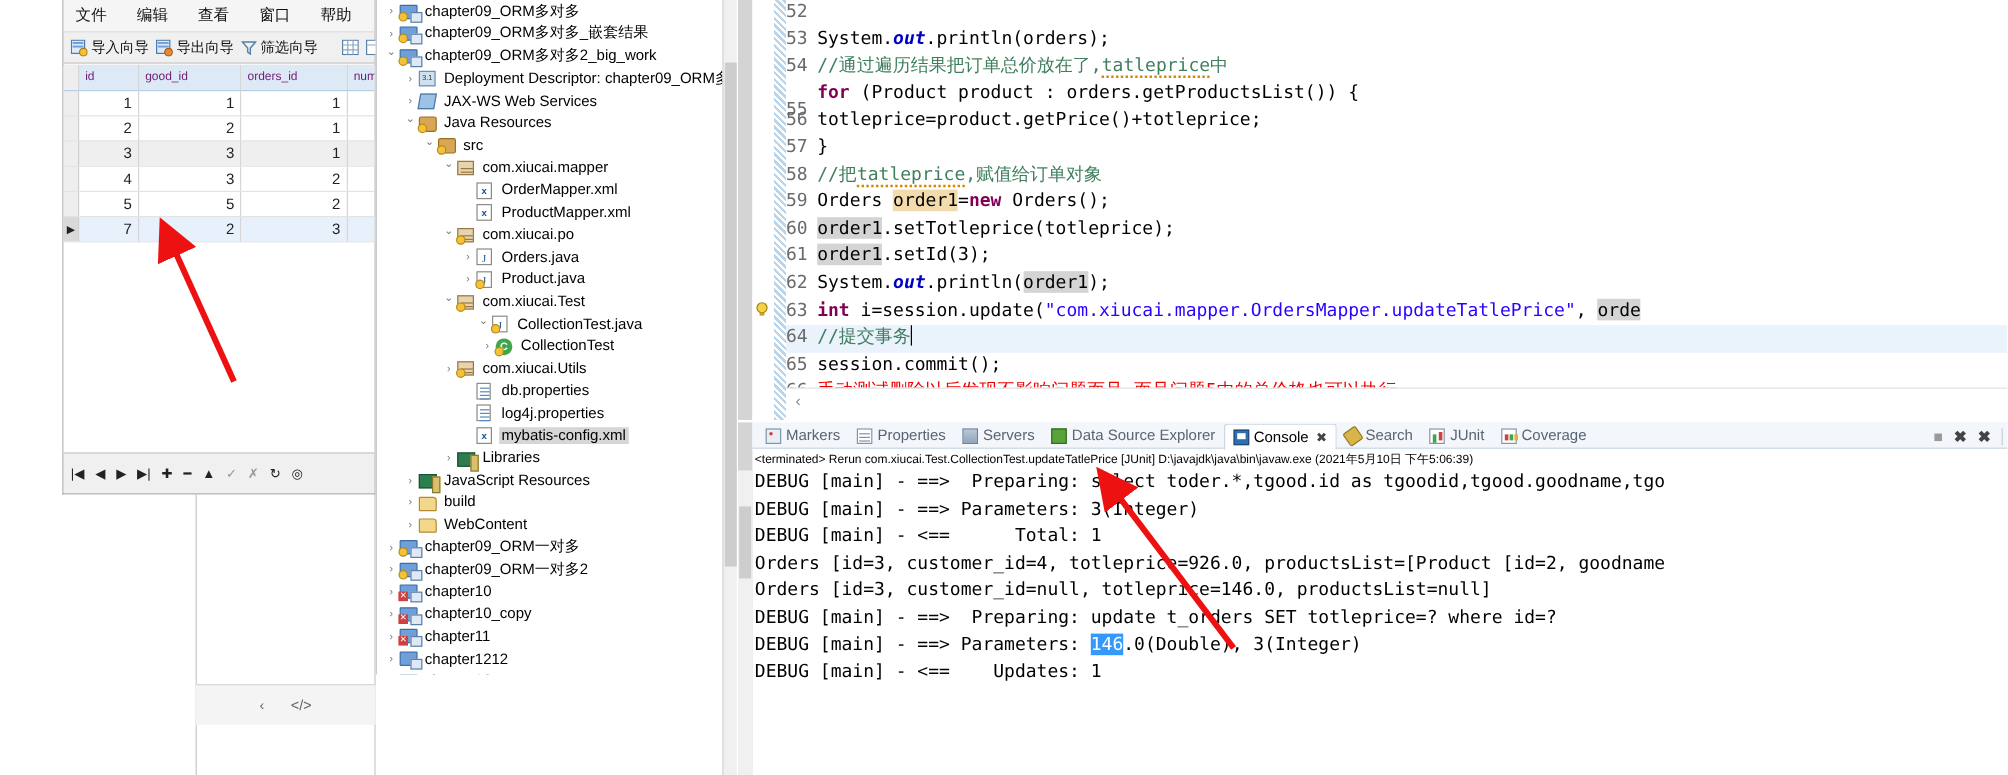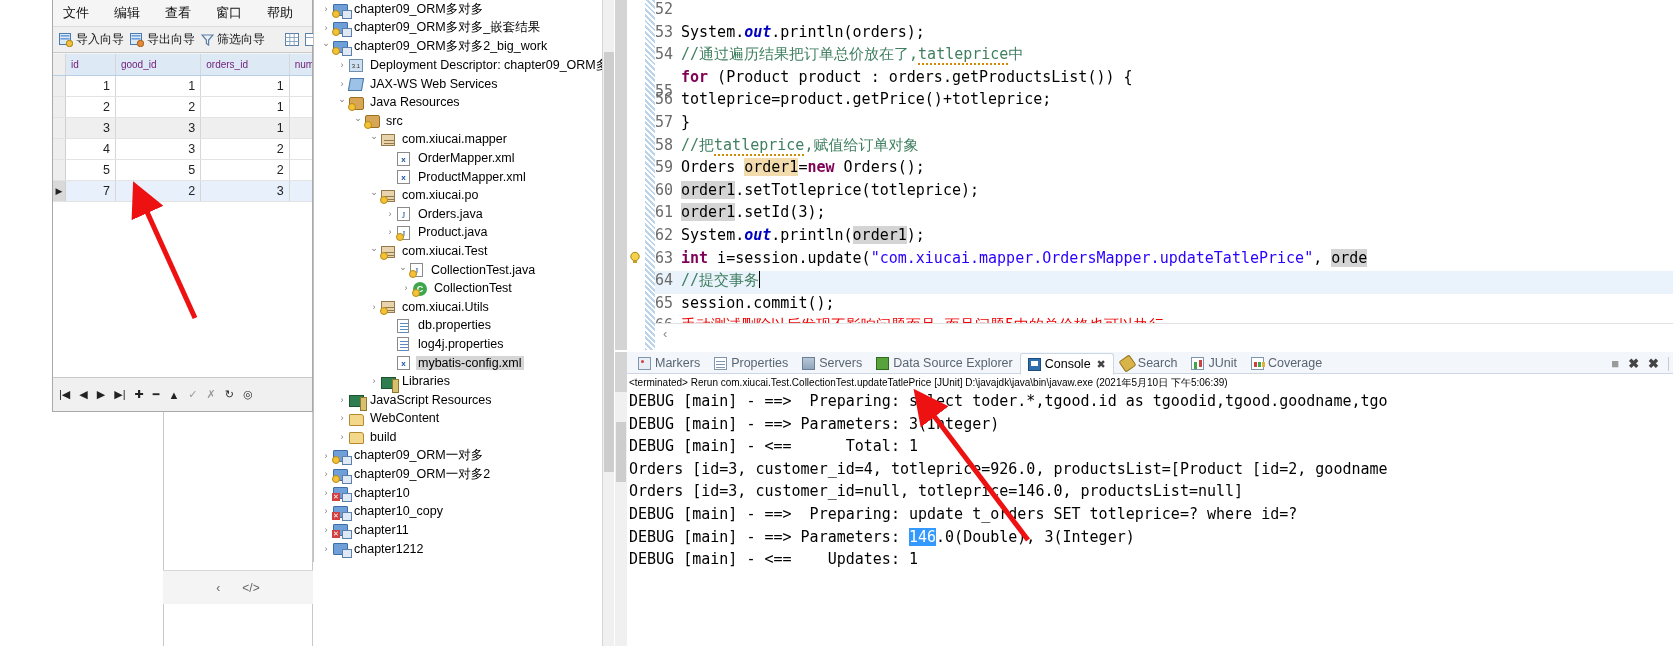--- a/index.html
+++ b/index.html
@@ -440,28 +440,28 @@
           <span class="tico">
             <span class="ic-lib" style="position: absolute; left: 1px;"></span>
           </span>
           <span class="lbl">JavaScript Resources</span>
         </div>
         <div class="tree-row" style="padding-left: 22px;">
           <span class="arrow closed"></span>
           <span class="tico">
             <span class="ic-folder" style="position: absolute; left: 1px;"></span>
           </span>
+          <span class="lbl">build</span>
+        </div>
+        <div class="tree-row" style="padding-left: 22px;">
+          <span class="arrow closed"></span>
+          <span class="tico">
+            <span class="ic-folder" style="position: absolute; left: 1px;"></span>
+          </span>
           <span class="lbl">WebContent</span>
-        </div>
-        <div class="tree-row" style="padding-left: 22px;">
-          <span class="arrow closed"></span>
-          <span class="tico">
-            <span class="ic-folder" style="position: absolute; left: 1px;"></span>
-          </span>
-          <span class="lbl">build</span>
         </div>
         <div class="tree-row" style="padding-left: 6px;">
           <span class="arrow closed"></span>
           <span class="tico">
             <span class="ic-proj" style="position: absolute; left: 1px;"></span>
             <span class="ic-warn"></span>
           </span>
           <span class="lbl">chapter09_ORM一对多</span>
         </div>
         <div class="tree-row" style="padding-left: 6px;">

